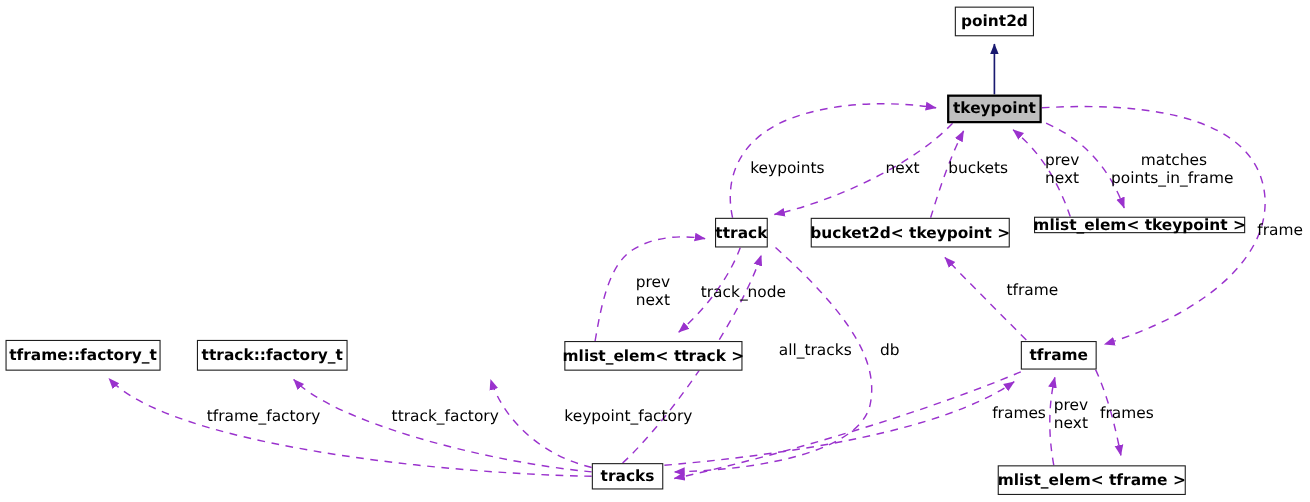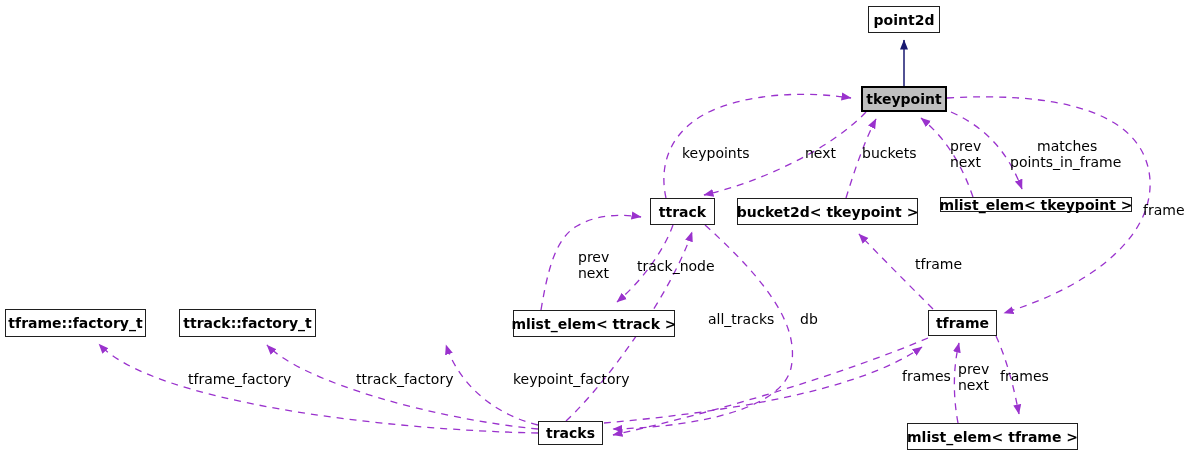--- a/index.html
+++ b/index.html
@@ -52,21 +52,21 @@
     <path class="edge" d="M958,423 C953,396 953,368 959,343" marker-end="url(#ah)"></path>
     <path class="edge" d="M996,336 C1007,360 1014,388 1019,414" marker-end="url(#ah)"></path>
     <path class="edge" d="M933,309 C906,282 880,256 859,234" marker-end="url(#ah)"></path>
     <path class="edge" d="M538,425 C492,414 458,382 446,345" marker-end="url(#ah)"></path>
     <path class="edge" d="M538,429 C434,419 302,382 267,345" marker-end="url(#ah)"></path>
     <path class="edge" d="M538,433 C384,430 152,402 99,344" marker-end="url(#ah)"></path>
   </svg>
 
   <div class="node" style="left:868px;top:6px;width:72px;height:27px">point2d</div>
   <div class="node hl" style="left:861px;top:86px;width:86px;height:26px">tkeypoint</div>
-  <div class="node" style="left:650px;top:198px;width:65px;height:27px">ttrack</div>
+  <div class="node" style="left:650px;top:198px;width:48px;height:27px">ttrack</div>
   <div class="node" style="left:737px;top:198px;width:181px;height:27px">bucket2d&lt; tkeypoint &gt;</div>
   <div class="node" style="left:940px;top:197px;width:192px;height:15px">mlist_elem&lt; tkeypoint &gt;</div>
   <div class="node" style="left:5px;top:309px;width:141px;height:28px">tframe::factory_t</div>
   <div class="node" style="left:179px;top:309px;width:137px;height:28px">ttrack::factory_t</div>
   <div class="node" style="left:513px;top:310px;width:162px;height:27px">mlist_elem&lt; ttrack &gt;</div>
   <div class="node" style="left:928px;top:310px;width:69px;height:26px">tframe</div>
   <div class="node" style="left:538px;top:421px;width:65px;height:24px">tracks</div>
   <div class="node" style="left:907px;top:423px;width:171px;height:27px">mlist_elem&lt; tframe &gt;</div>
 
   <div class="elabel" style="left:682px;top:146px">keypoints</div>

